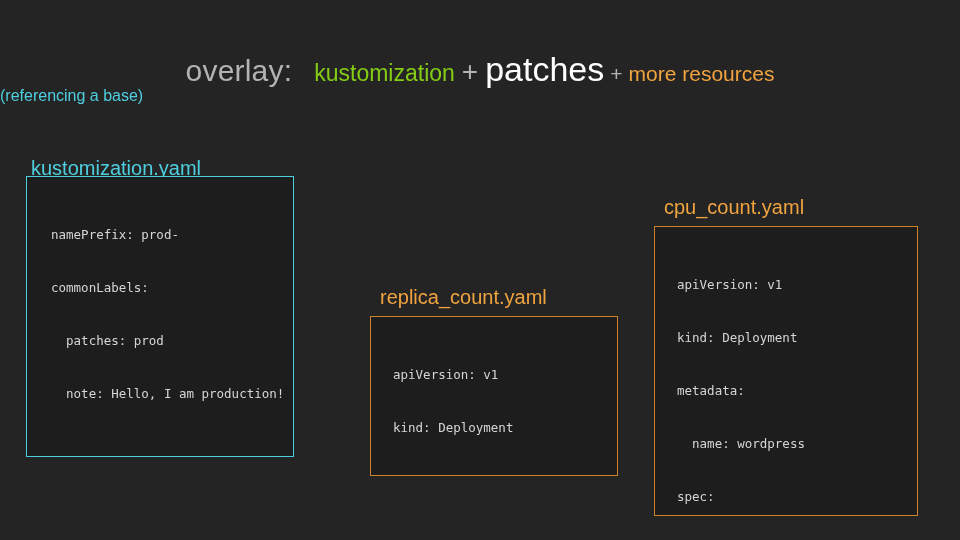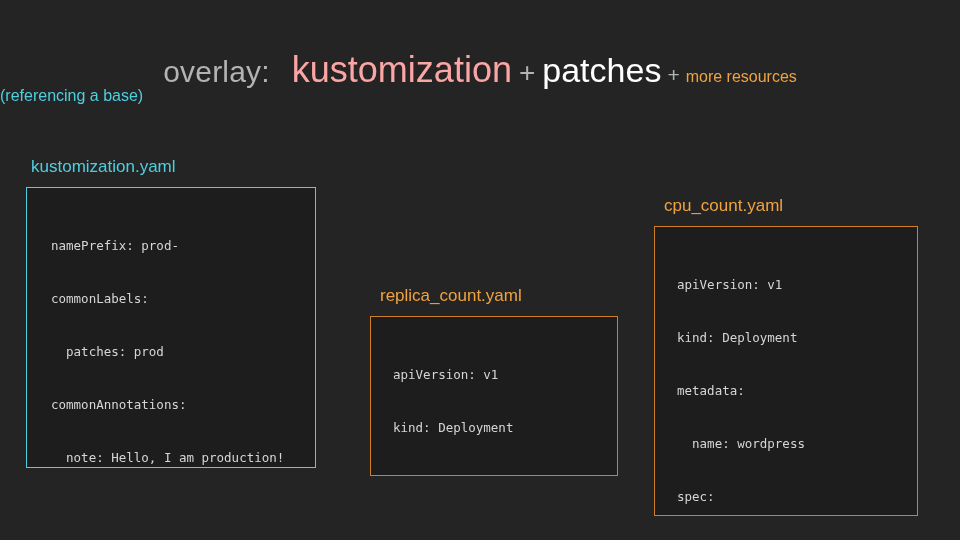--- a/index.html
+++ b/index.html
@@ -26,56 +26,56 @@
     line-height: 1;
   }
   .t-overlay {
     color: #b3b3b3;
     font-size: 30px;
     letter-spacing: 0.2px;
     text-align: right;
   }
   .t-gap { display: inline-block; width: 22px; }
   .t-kustomization {
-    color: #fca5a5;
-    font-size: 36px;
+    color: #84cc16;
+    font-size: 23px;
   }
   .t-plus {
     color: #b3b3b3;
     font-size: 28px;
     padding: 0 7px;
   }
   .t-patches {
     color: #ffffff;
     font-size: 34px;
   }
   .t-plus2 {
     color: #b3b3b3;
     font-size: 21px;
     padding: 0 6px;
   }
   .t-more {
     color: #f0a33f;
-    font-size: 16px;
+    font-size: 21px;
   }
   #title-sub {
     position: absolute;
     left: 0;
     top: 88px;
     width: 750px;
     color: #4ecfe0;
     font-size: 16px;
     line-height: 1;
     white-space: nowrap;
   }
 
   
   .card-label {
     position: absolute;
-    font-size: 17px;
+    font-size: 20px;
     line-height: 1;
     white-space: nowrap;
   }
   .label-cyan { color: #4ecfe0; }
   .label-orange { color: #f0a33f; }
 
   
   .code-card {
     position: absolute;
     background: #1d1d1d;
@@ -102,26 +102,25 @@
 <body>
 
 <div id="title-row">
   <span class="t-overlay">overlay:</span><span class="t-gap"></span><span class="t-kustomization">kustomization</span><span class="t-plus">+</span><span class="t-patches">patches</span><span class="t-plus2">+</span><span class="t-more">more resources</span>
 </div>
 
 <div id="title-sub">(referencing a base)</div>
 
 <div class="card-label label-cyan" style="left:31px; top:158px;">kustomization.yaml</div>
 
-<div class="code-card border-cyan" style="left:26px; top:187px; width:290px; height:281px; padding:16px 0 8px 24px;">
+<div class="code-card border-cyan" style="left:26px; top:176px; width:268px; height:281px; padding:16px 0 8px 24px;">
   <div class="code-body">
     <div class="code-line"><span class="tok-plain">namePrefix: prod-</span></div>
     <div class="code-line"><span class="tok-plain">commonLabels:</span></div>
     <div class="code-line"><span class="tok-plain">  patches: prod</span></div>
-    <div class="code-line"><span class="tok-plain">commonAnnotations:</span></div>
     <div class="code-line"><span class="tok-plain">  note: Hello, I am production!</span></div>
     
     
     
     
     
   </div>
 </div>
 
 <div class="card-label label-orange" style="left:380px; top:287px;">replica_count.yaml</div>

